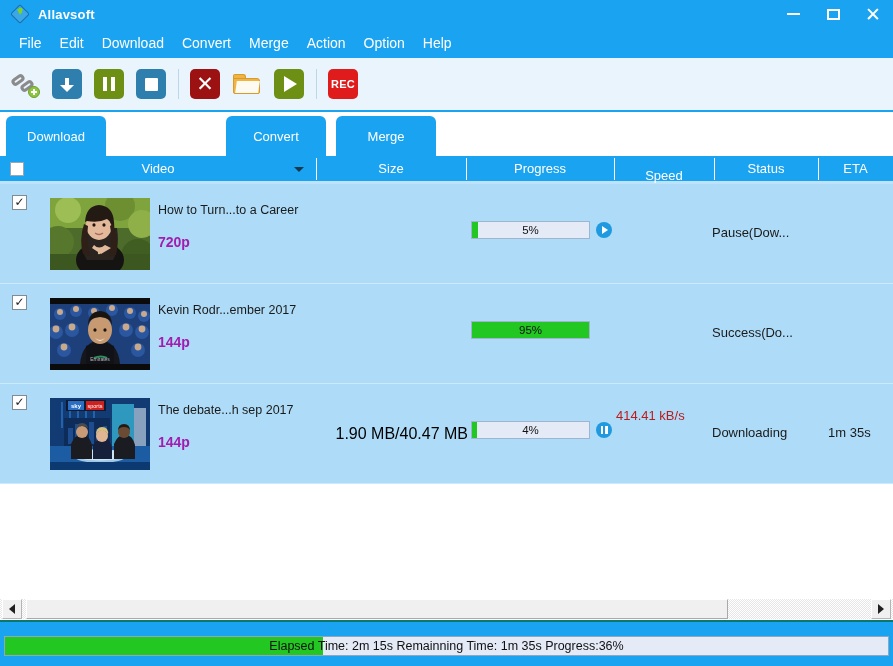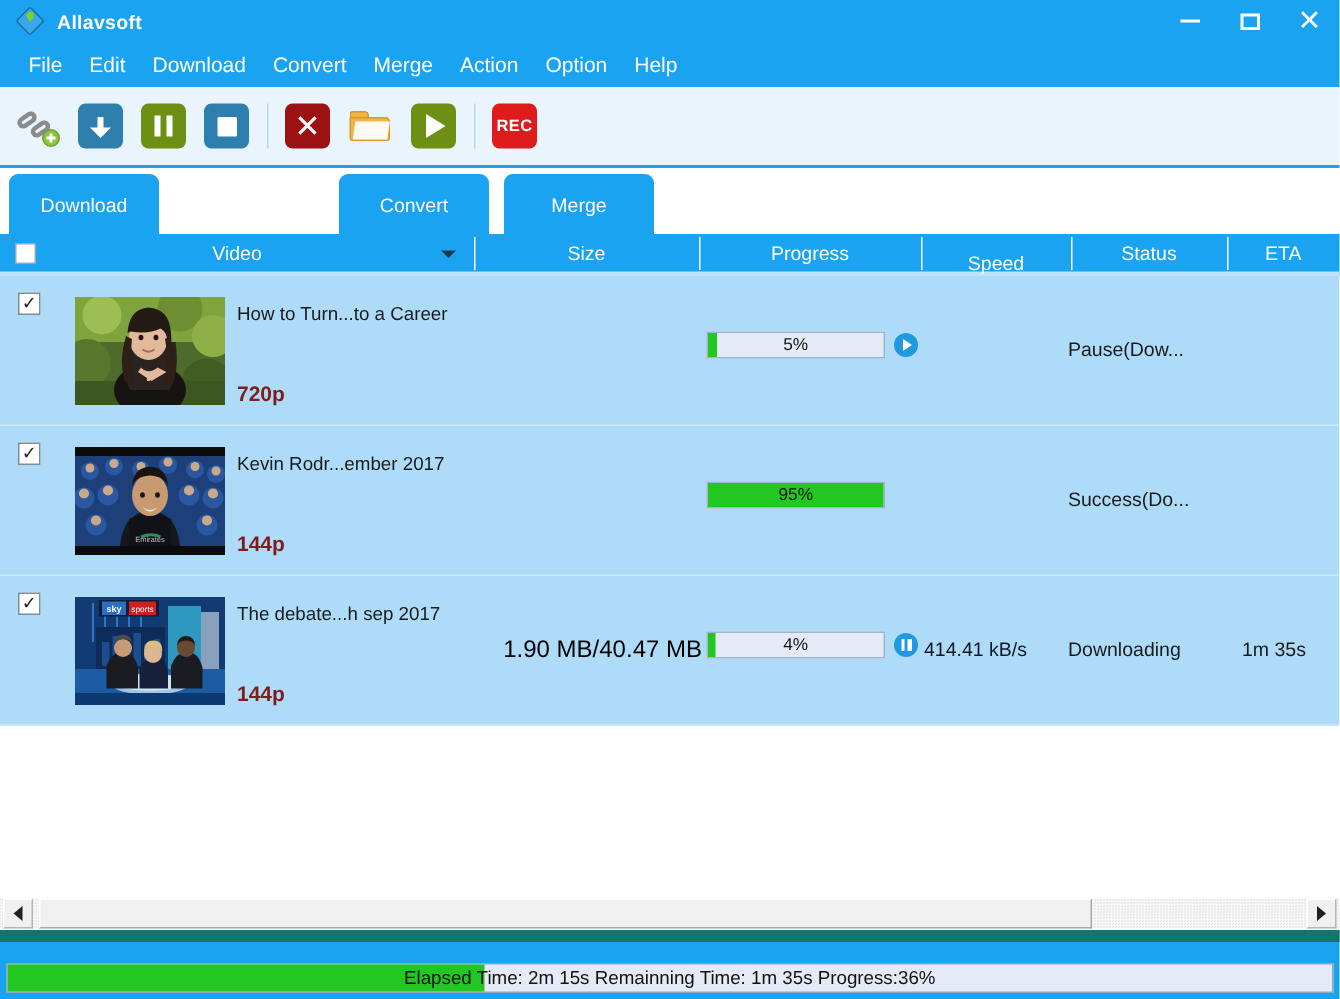--- a/index.html
+++ b/index.html
@@ -365,24 +365,24 @@
     position: absolute;
     left: 158px; top: 16px;
     width: 180px;
   }
   .vtitle {
     font-size: 12.5px;
     color: #1a1a1a;
     white-space: nowrap;
   }
   .vres {
-    margin-top: 36px;
+    margin-top: 16px;
     font-size: 14px;
     font-weight: bold;
-    color: #7f1d1d;
+    color: #a21caf;
   }
   .sizewrap {
     position: absolute;
     left: 316px; top: 41px;
     width: 152px;
     text-align: right;
   }
   .pbar {
     position: absolute;
     left: 471px; top: 37px;
@@ -426,24 +426,24 @@
   .ctrlicon .pause-b {
     display: flex; gap: 2px;
   }
   .ctrlicon .pause-b i {
     display: block;
     width: 2.5px; height: 8px;
     background: #ffffff;
   }
   .speed {
     position: absolute;
-    left: 616px; top: 41px;
+    left: 616px; top: 24px;
     width: 92px;
     font-size: 13px;
-    color: #0f172a;
+    color: #b91c1c;
     white-space: nowrap;
   }
   .status {
     position: absolute;
     left: 712px; top: 41px;
     width: 110px;
     font-size: 13px;
     color: #1a1a1a;
     white-space: nowrap;
   }
@@ -514,21 +514,21 @@
     border-left-color: #ffffff;
     box-sizing: border-box;
   }
 
   
   .statusbar {
     position: absolute;
     left: 0; top: 620px;
     width: 893px; height: 46px;
     background: #1aa3f0;
-    border-top: 8px solid #0f766e;
+    border-top: 2px solid #0f766e;
     box-sizing: border-box;
   }
   .statusprog {
     position: absolute;
     left: 4px; top: 14px;
     width: 885px; height: 20px;
     background: #e4ebf7;
     border: 1px solid #8fa6c0;
     box-sizing: border-box;
     display: flex;

